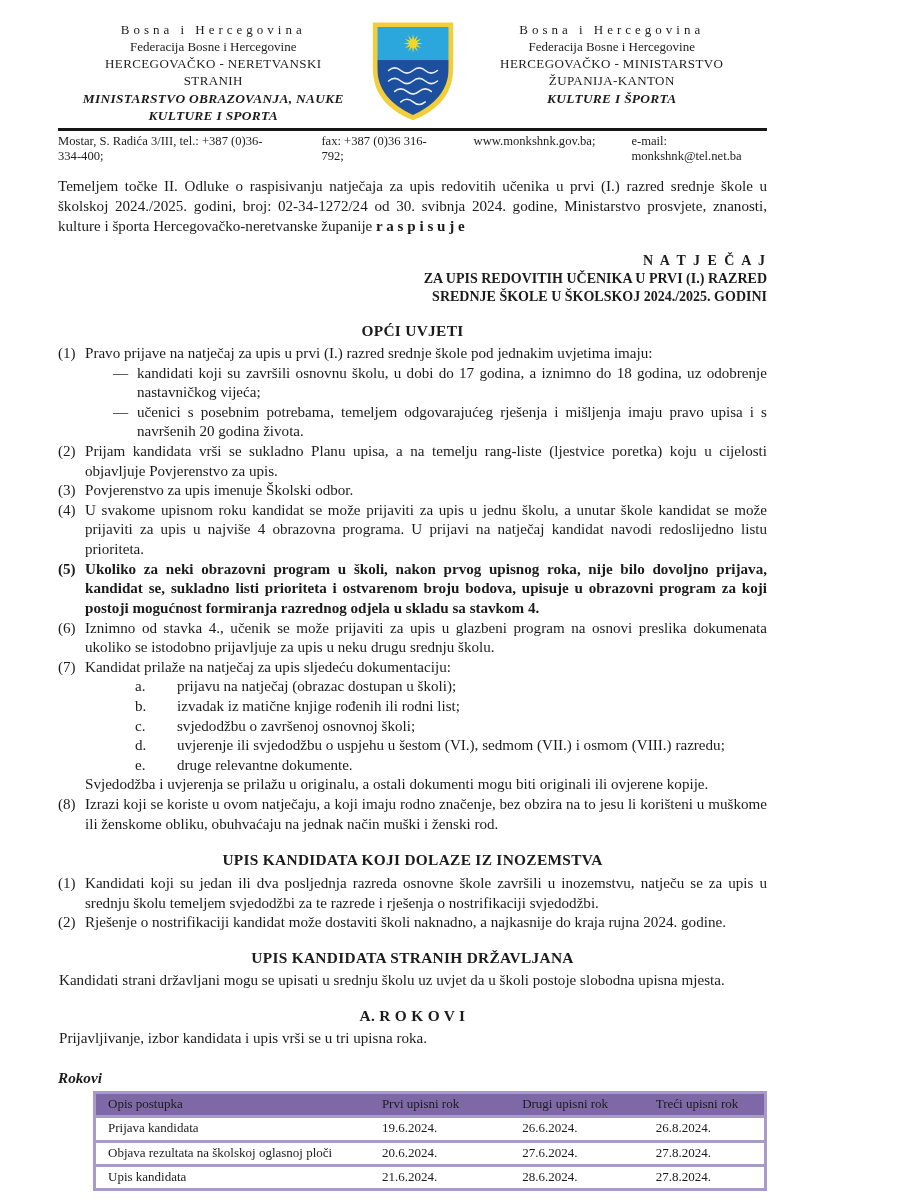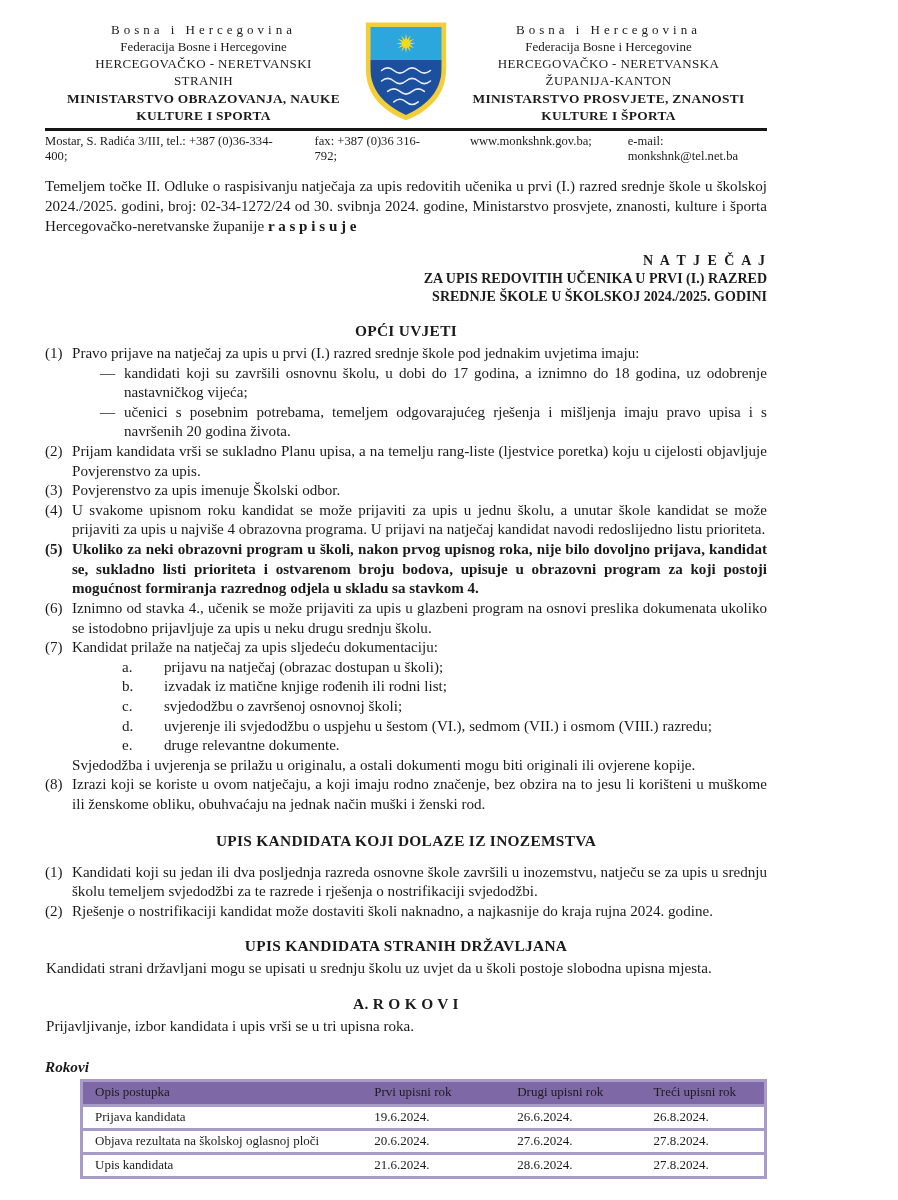--- a/index.html
+++ b/index.html
@@ -8,31 +8,31 @@
     --table-frame:#a99bc9;
     --shield-top:#2ba7de;
     --shield-bottom:#1c4f9e;
     --shield-border:#f2cf3a;
     --sun:#f8d625;
     --wave:#e8eef5;
   }
   html,body{margin:0;padding:0;background:#ffffff;}
   .page{
     width:812px;height:1200px;box-sizing:border-box;
-    padding:16px 45px 0 45px;overflow:hidden;
+    padding:16px 45px 0 58px;overflow:hidden;
     background:#ffffff;color:var(--ink);
     font-family:"Liberation Serif","DejaVu Serif",serif;
   }
   
   .letterhead{display:flex;justify-content:space-between;align-items:flex-start;}
   .lh-block{width:358px;text-align:center;padding-top:6px;line-height:1.3;}
   .lh-country{font-size:13px;letter-spacing:4px;}
   .lh-line{font-size:13px;}
   .lh-region{font-size:13px;letter-spacing:.4px;}
-  .lh-ministry{font-size:13.4px;font-weight:bold;letter-spacing:.3px;}
+  .lh-ministry{font-size:13.4px;font-weight:bold;letter-spacing:.3px;font-style:italic;}
   .crest{width:88px;height:103px;margin-top:3px;flex-shrink:0;}
   .rule{border-top:3px solid #161616;margin-top:4px;}
   .contact{display:flex;gap:36px;font-size:12.6px;padding-top:3px;}
   
   .bodytext{font-size:15.1px;line-height:1.3;}
   .intro{margin:13px 0 0 0;text-align:justify;}
   .spaced-bold{font-weight:bold;}
   .doc-title{text-align:right;font-weight:bold;margin-top:16px;line-height:1.28;font-size:14px;}
   .title-l1{letter-spacing:2px;}
   .sec-heading{text-align:center;font-weight:bold;font-size:15.4px;margin:15px 0 3px 0;letter-spacing:.3px;}
@@ -41,21 +41,21 @@
   .item .num{width:27px;flex-shrink:0;}
   .item .itext{flex:1;text-align:justify;}
   .item.bold{font-weight:bold;}
   .dash-row{display:flex;padding-left:28px;}
   .dash-row .dash{width:24px;flex-shrink:0;}
   .dash-row .dtext{flex:1;text-align:justify;}
   .letter-row{display:flex;padding-left:50px;}
   .letter-row .letter{width:42px;flex-shrink:0;}
   .letter-row .ltext{flex:1;}
   .plain{margin:1px;}
-  .center-heading{margin:16px 0 12px 0;}
+  .center-heading{margin:16px 0 4px 0;}
   .rokovi-label{font-weight:bold;font-style:italic;margin:20px 0 3px 0;font-size:15.2px;}
   
   .deadline-table{margin-left:35px;background:var(--table-frame);padding:3px;}
   .t-row{display:flex;}
   .t-row.head{background:var(--table-header-bg);}
   .t-row.data{background:#ffffff;margin-top:3px;}
   .t-cell{box-sizing:border-box;padding:2px 4px 3px 12px;font-size:13px;line-height:1.25;}
   .c0{width:41%;}.c1{width:21%;}.c2{width:20%;}.c3{width:18%;}
 </style>
 </head>
@@ -87,23 +87,22 @@
           <path d="M22 71 q7 -6 14 0 t14 0 t14 0 t14 0"></path>
           <path d="M29 83 q7 -6 14 0 t14 0 t14 0"></path>
           <path d="M36 95 q7 -6 14 0 t14 0"></path>
         </g>
       </g>
     </svg>
 
     <div class="lh-block">
       <div class="lh-country">Bosna i Hercegovina</div>
       <div class="lh-line">Federacija Bosne i Hercegovine</div>
-      <div class="lh-region">HERCEGOVAČKO - NERETVANSKA</div>
+      <div class="lh-region">HERCEGOVAČKO - MINISTARSTVO</div>
       <div class="lh-region">ŽUPANIJA-KANTON</div>
-      <div class="lh-ministry">MINISTARSTVO PROSVJETE, ZNANOSTI</div>
       <div class="lh-ministry">KULTURE I ŠPORTA</div>
     </div>
   </div>
 
   <div class="rule"></div>
 
   <div class="contact">
     <span>Mostar, S. Radića 3/III, tel.: +387 (0)36-334-400;</span>
     <span>fax: +387 (0)36 316-792;</span>
     <span>www.monkshnk.gov.ba;</span>

